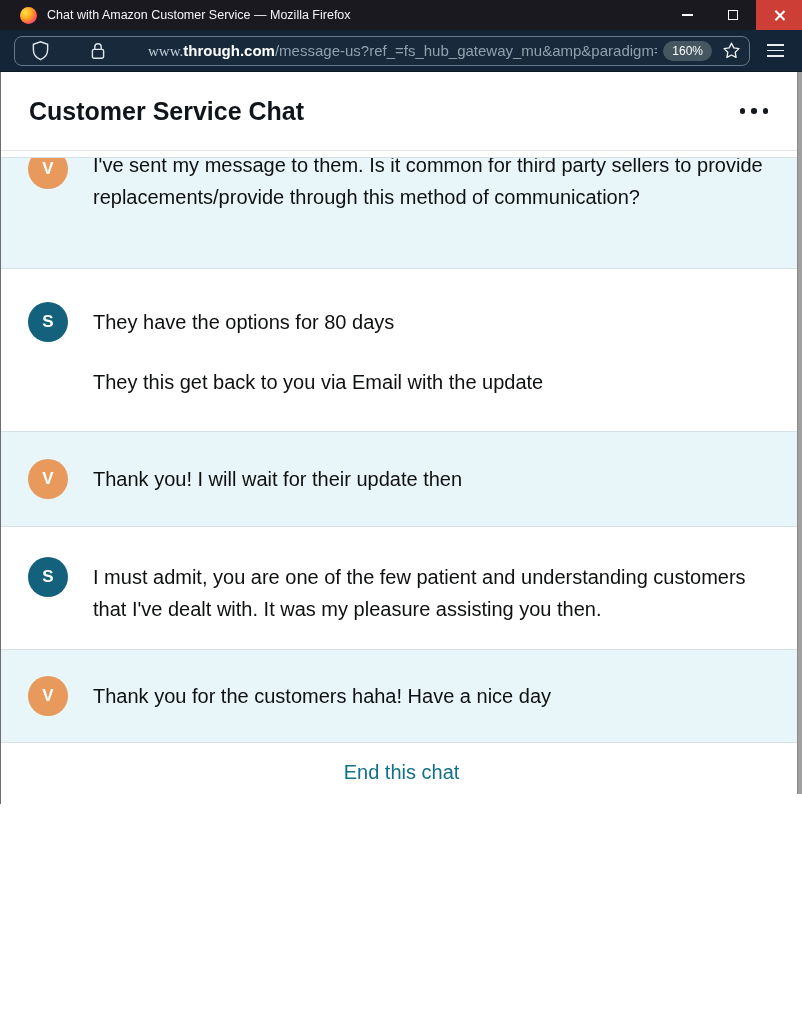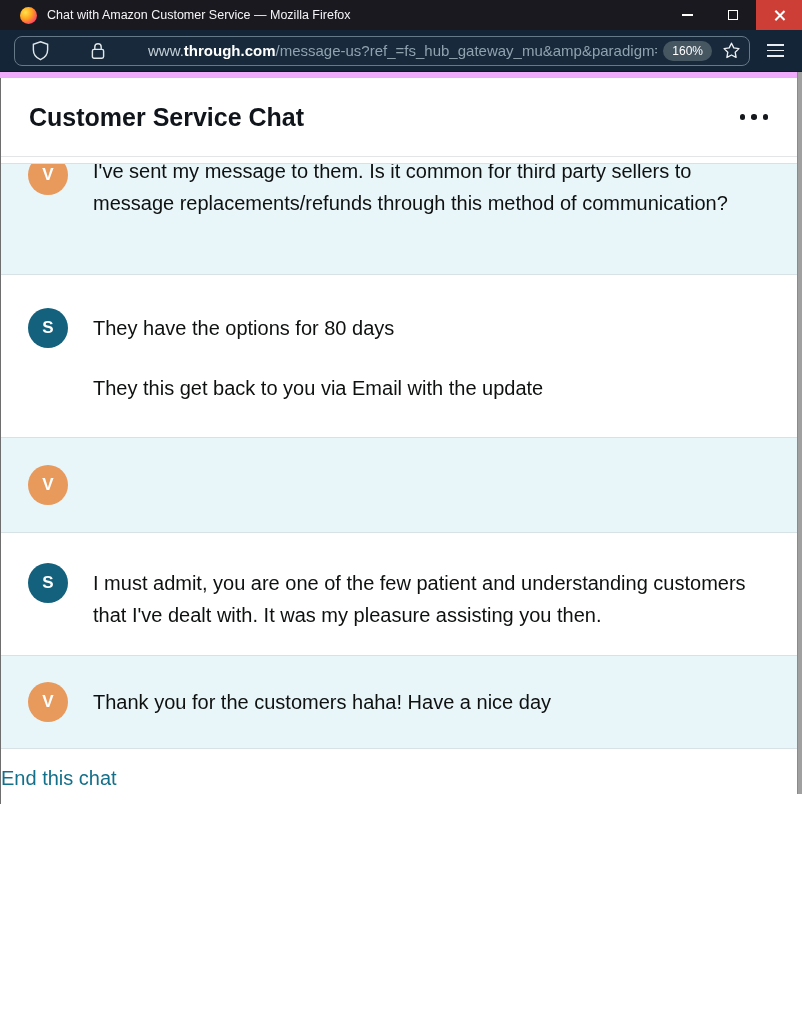--- a/index.html
+++ b/index.html
@@ -1,18 +1,18 @@
 <!DOCTYPE html>
 <html><head>
 <meta charset="utf-8">
 <style>
   * { margin:0; padding:0; box-sizing:border-box; }
   html,body { width:802px; height:1032px; }
   body { font-family:"Liberation Sans", sans-serif; background:#fff; }
-  .window { position:relative; width:802px; height:804px; overflow:hidden; background:#f0abfc; }
+  .window { position:relative; width:802px; height:804px; overflow:hidden; background:#fde047; }
 
   
   .titlebar { height:30px; background:#1a191f; display:flex; align-items:center; }
   .ff-icon { width:17px; height:17px; border-radius:50%; margin:0 10px 0 20px;
     background:radial-gradient(circle at 32% 32%, #ffe14d 0%, #ffa31f 40%, #ff4f5e 72%, #b5007f 100%); }
   .win-title { color:#f5f5f7; font-size:12.5px; flex:1; white-space:nowrap; overflow:hidden; }
   .win-btn { width:46px; height:30px; display:flex; align-items:center; justify-content:center; }
   .min-glyph { width:11px; height:1.5px; background:#ffffff; }
   .max-glyph { width:10px; height:10px; border:1.4px solid #ffffff; }
   .close-btn { background:#cc3e36; }
@@ -24,31 +24,31 @@
 
   
   .toolbar { height:42px; background:#132536; display:flex; align-items:center;
     padding:0 8px 0 14px; border-bottom:1px solid #0d1a24; }
   .urlbar { flex:1; height:30px; background:#17293a; border:1px solid #667988;
     border-radius:8px; display:flex; align-items:center; padding:0 8px 0 16px; overflow:hidden; }
   .urlbar svg { flex:0 0 auto; }
   .shield-gap { width:40px; }
   .lock-gap { width:42px; }
   .url-text { flex:1; font-size:15px; white-space:nowrap; overflow:hidden; color:#8fa2ae; }
-  .url-www { color:#c3cfd7; }
+  .url-www { color:#c3cfd7;font-family:Liberation Serif, serif; }
   .url-domain { color:#ffffff; font-weight:700; }
   .url-path { color:#8fa2ae; }
   .zoom-badge { flex:0 0 auto; background:#465762; color:#fff; font-size:12px;
     padding:3px 9px; border-radius:11px; margin:0 10px 0 6px; }
   .menu-btn { width:38px; height:30px; display:flex; flex-direction:column;
     align-items:center; justify-content:center; gap:4px; margin-left:6px; }
   .menu-btn span { width:17px; height:1.8px; background:#e9edf0; }
 
   
-  .page { position:relative; height:950px; background:#fff; border-left:1px solid #6e6e6e;margin-top:6px; }
+  .page { position:relative; height:950px; background:#fff; border-left:1px solid #6e6e6e; }
   .page-header { height:79px; display:flex; align-items:center; padding:0 30px 0 28px;
     border-bottom:1px solid #e3e6e6; }
   .page-title { font-size:25px; font-weight:700; color:#10151b; flex:1; }
   .dots { display:flex; gap:6px; padding:6px 4px; }
   .dots span { width:5.5px; height:5.5px; border-radius:50%; background:#15181c; }
 
   .chat-spacer { height:6px; }
   .row { display:flex; align-items:flex-start; padding:27px; gap:25px; }
   .row.customer { background:#e8f5f9; border-top:1px solid #d7e2e7; border-bottom:1px solid #d7e2e7; }
   .avatar { flex:0 0 40px; width:40px; height:40px; border-radius:50%;
@@ -61,21 +61,21 @@
 
   .row-clipped { height:112px; overflow:hidden; padding:0 27px; }
   .row-clipped .row-inner { display:flex; align-items:flex-start; gap:25px; margin-top:-9px; }
   .row-clipped .msg { margin-top:0; }
 
   .row-agent-1 { padding-top:33px; padding-bottom:33px; }
   .row-cust-2 { height:96px; padding-top:27px; padding-bottom:0; }
   .row-agent-2 { padding-top:30px; padding-bottom:24px; }
   .row-cust-3 { height:94px; padding-top:26px; padding-bottom:0; }
 
-  .end-chat { margin-top:16px; text-align:left; font-size:20px; line-height:26px;
+  .end-chat { margin-top:16px; text-align:center; font-size:20px; line-height:26px;
     color:#13708a; font-weight:500; cursor:pointer; }
 
   .composer { position:relative; margin:34px 27px 0 27px; height:103px;
     background:#f0f8f9; border:1px solid #8b9699; border-radius:7px; }
   .composer textarea { position:absolute; inset:0; width:calc(100% - 72px); height:100%;
     background:transparent; border:none; outline:none; resize:none;
     font-family:"Liberation Sans", sans-serif; font-size:20px; color:#0f1111;
     padding:17px 0 0 21px; }
   .composer textarea::placeholder { color:#78828a; }
   .send-icon { position:absolute; right:29px; top:35px; width:32px; height:32px; }
@@ -137,34 +137,35 @@
           <span></span>
           <span></span>
       </div>
     </div>
 
     <div class="chat-spacer"></div>
 
     <div class="row customer row-clipped">
       <div class="row-inner">
         <div class="avatar v">V</div>
-        <div class="msg">I've sent my message to them. Is it common for third party sellers to message replacements/refunds through this method of communication?</div>
+        <div class="msg">I've sent my message to them. Is it common for third party sellers to provide replacements/provide through this method of communication?</div>
       </div>
     </div>
 
     <div class="row row-agent-1">
       <div class="avatar s">S</div>
       <div class="msg">
         <p>They have the options for 80 days</p>
         <p>They this get back to you via Email with the update</p>
       </div>
     </div>
 
     <div class="row customer row-cust-2">
       <div class="avatar v">V</div>
+      <div class="msg">Thank you! I will wait for their update then</div>
     </div>
 
     <div class="row row-agent-2">
       <div class="avatar s">S</div>
       <div class="msg">I must admit, you are one of the few patient and understanding customers that I've dealt with. It was my pleasure assisting you then.</div>
     </div>
 
     <div class="row customer row-cust-3">
       <div class="avatar v">V</div>
       <div class="msg">Thank you for the customers haha! Have a nice day</div>

